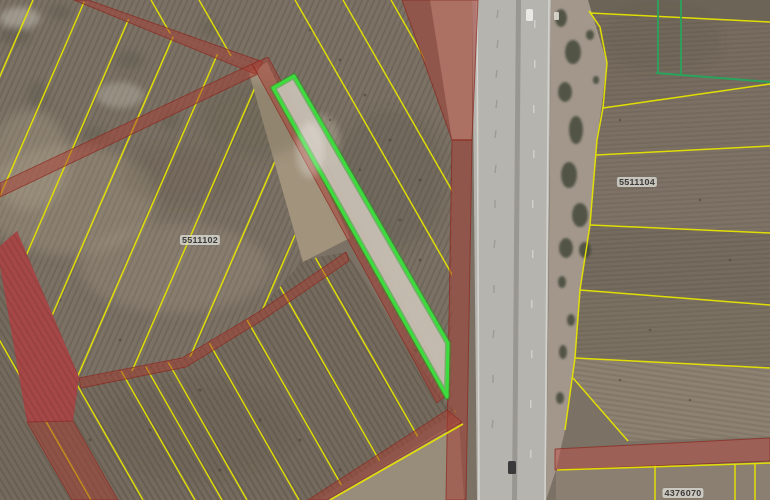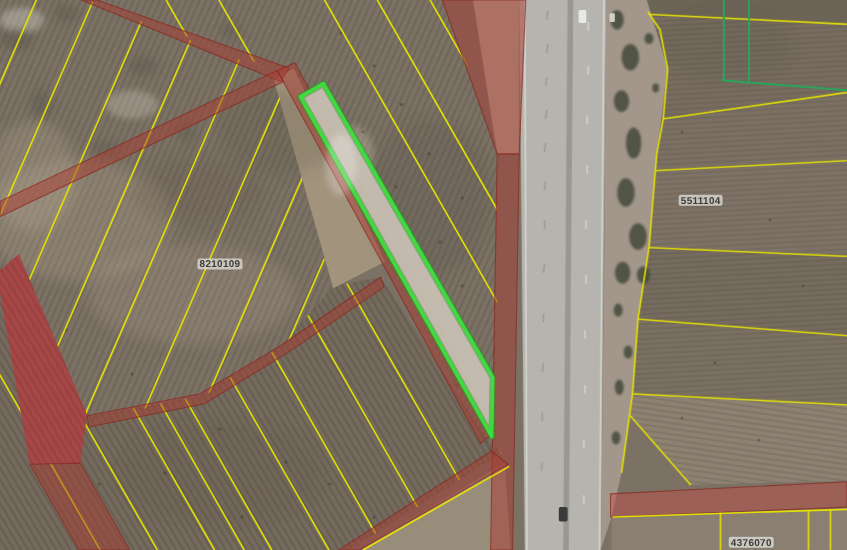--- a/index.html
+++ b/index.html
@@ -266,16 +266,16 @@
     <polyline points="656,73 770,82"></polyline>
   </g>
 
   <g>
     <rect x="508" y="461" width="8" height="13" rx="1.5" fill="#3a3a3a"></rect>
     <rect x="526" y="9" width="7" height="12" rx="1.5" fill="#e8e8e4"></rect>
     <rect x="554" y="12" width="5" height="8" rx="1" fill="#dddad2" opacity="0.9"></rect>
   </g>
 </svg>
 
-  <div class="plabel" style="left: 200px; top: 240px;">8210109</div>
+  <div class="plabel" style="left: 200px; top: 240px;">5511102</div>
   <div class="plabel" style="left: 637px; top: 182px;">5511104</div>
   <div class="plabel" style="left: 683px; top: 493px;">4376070</div>
 </div>
 
 </body></html>

